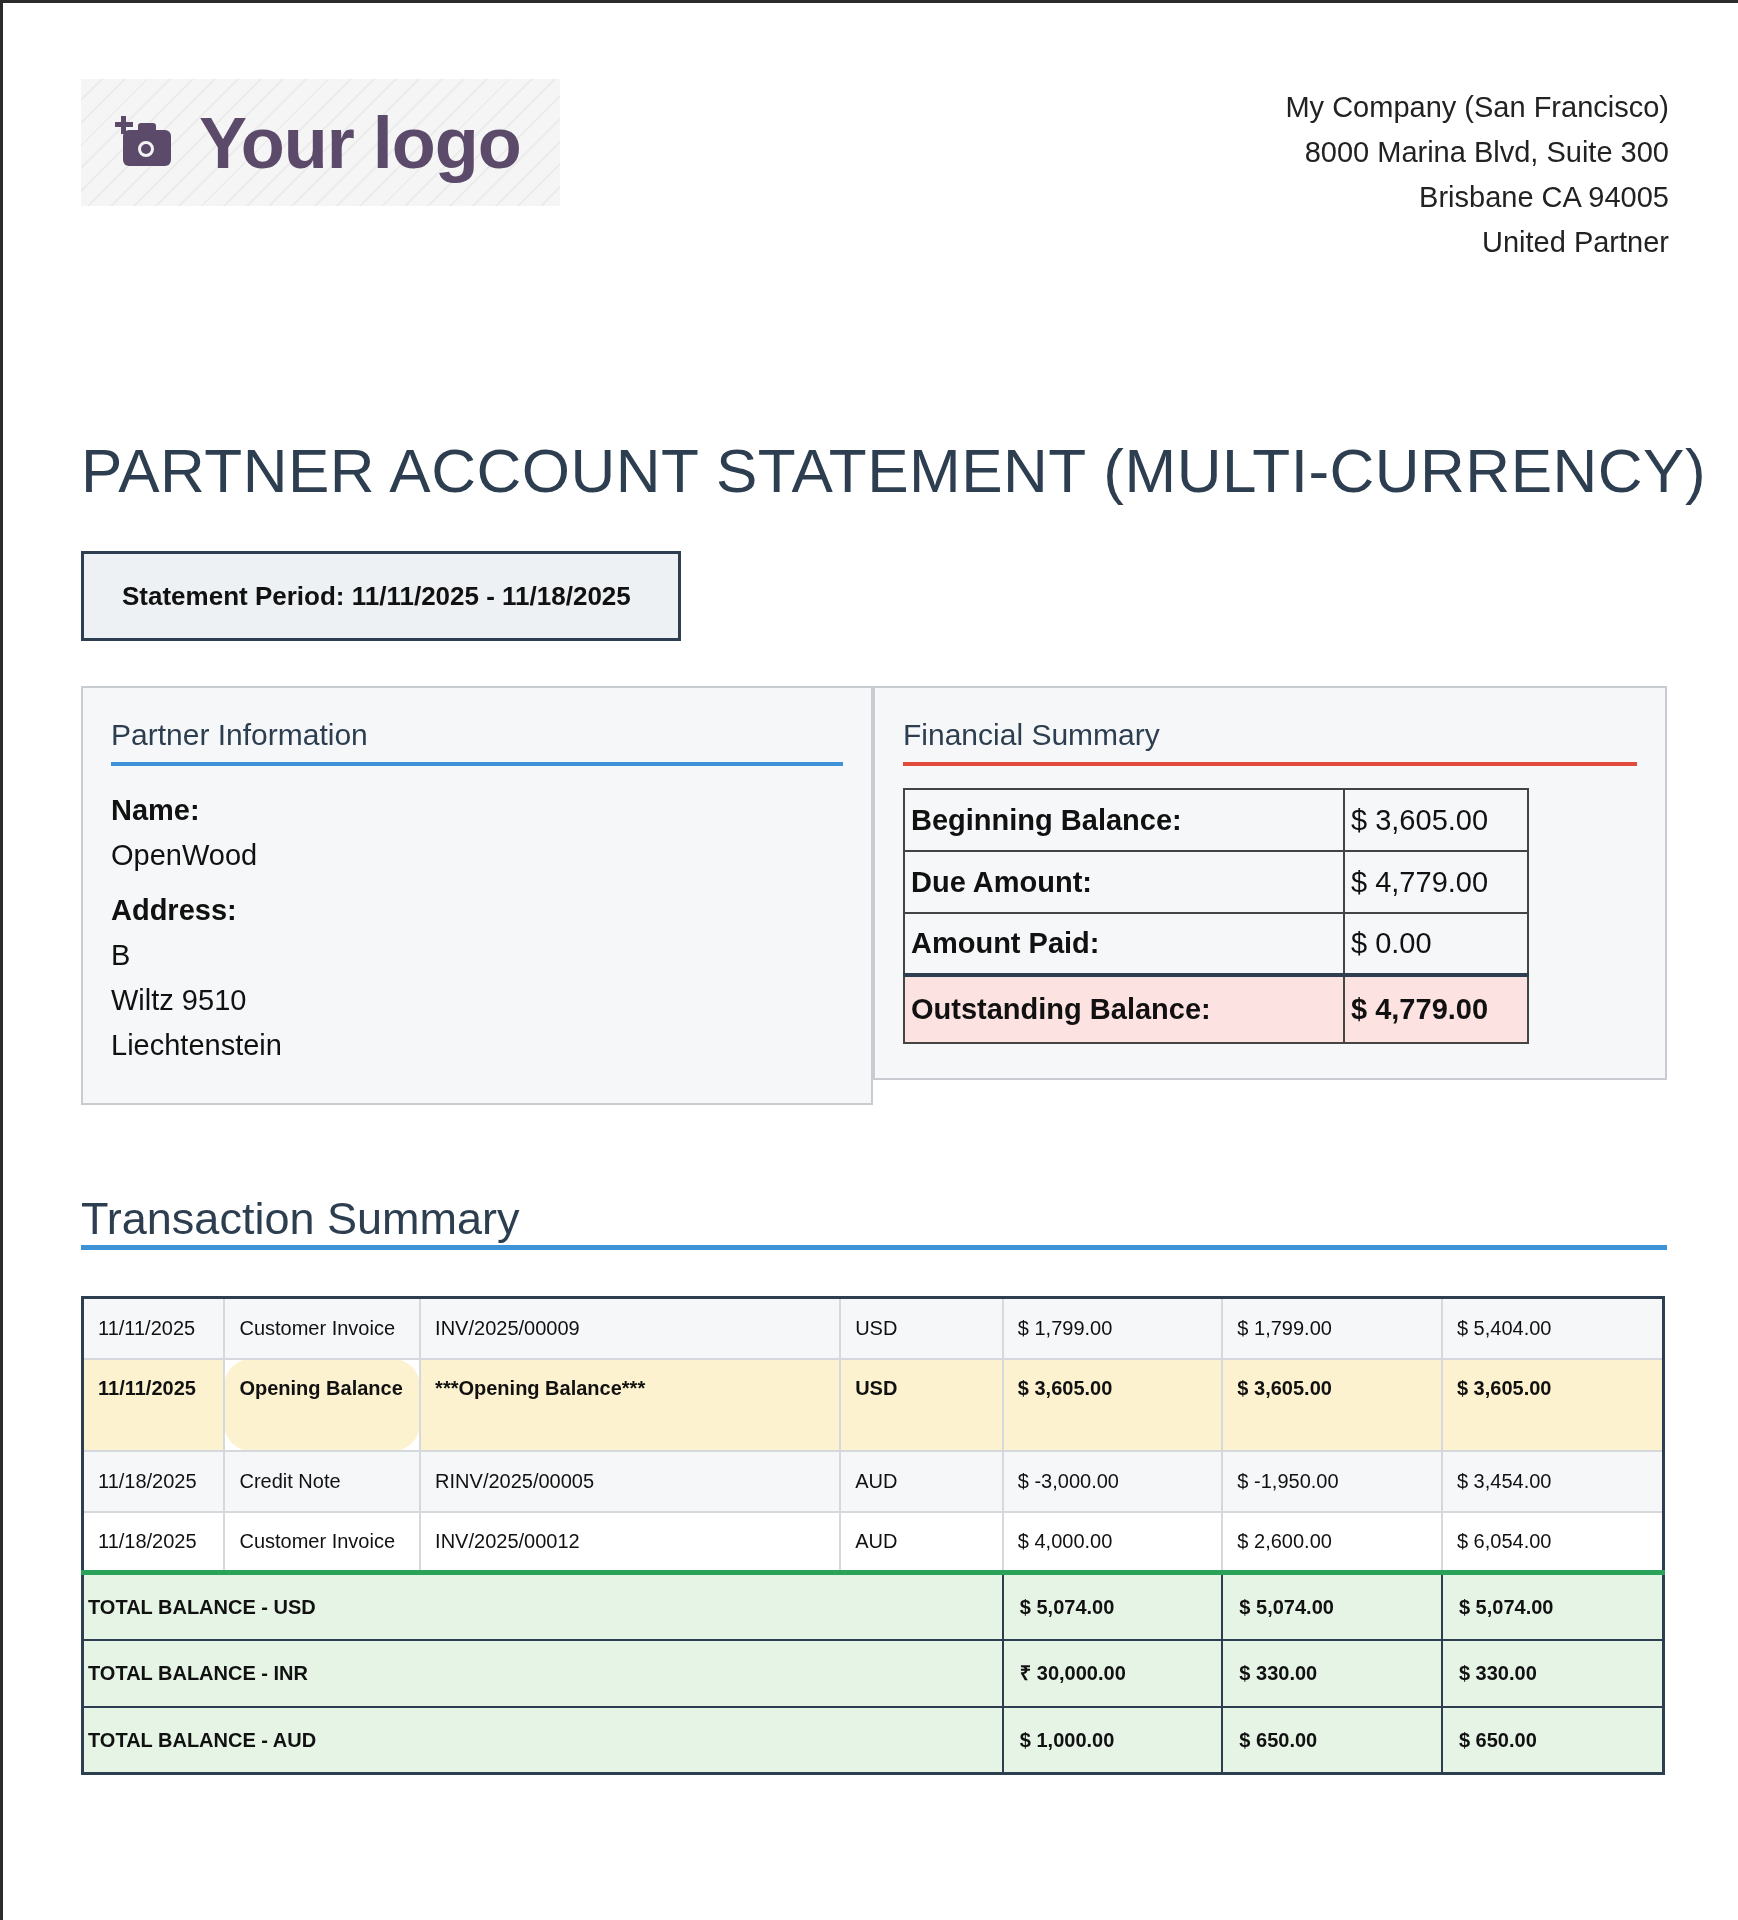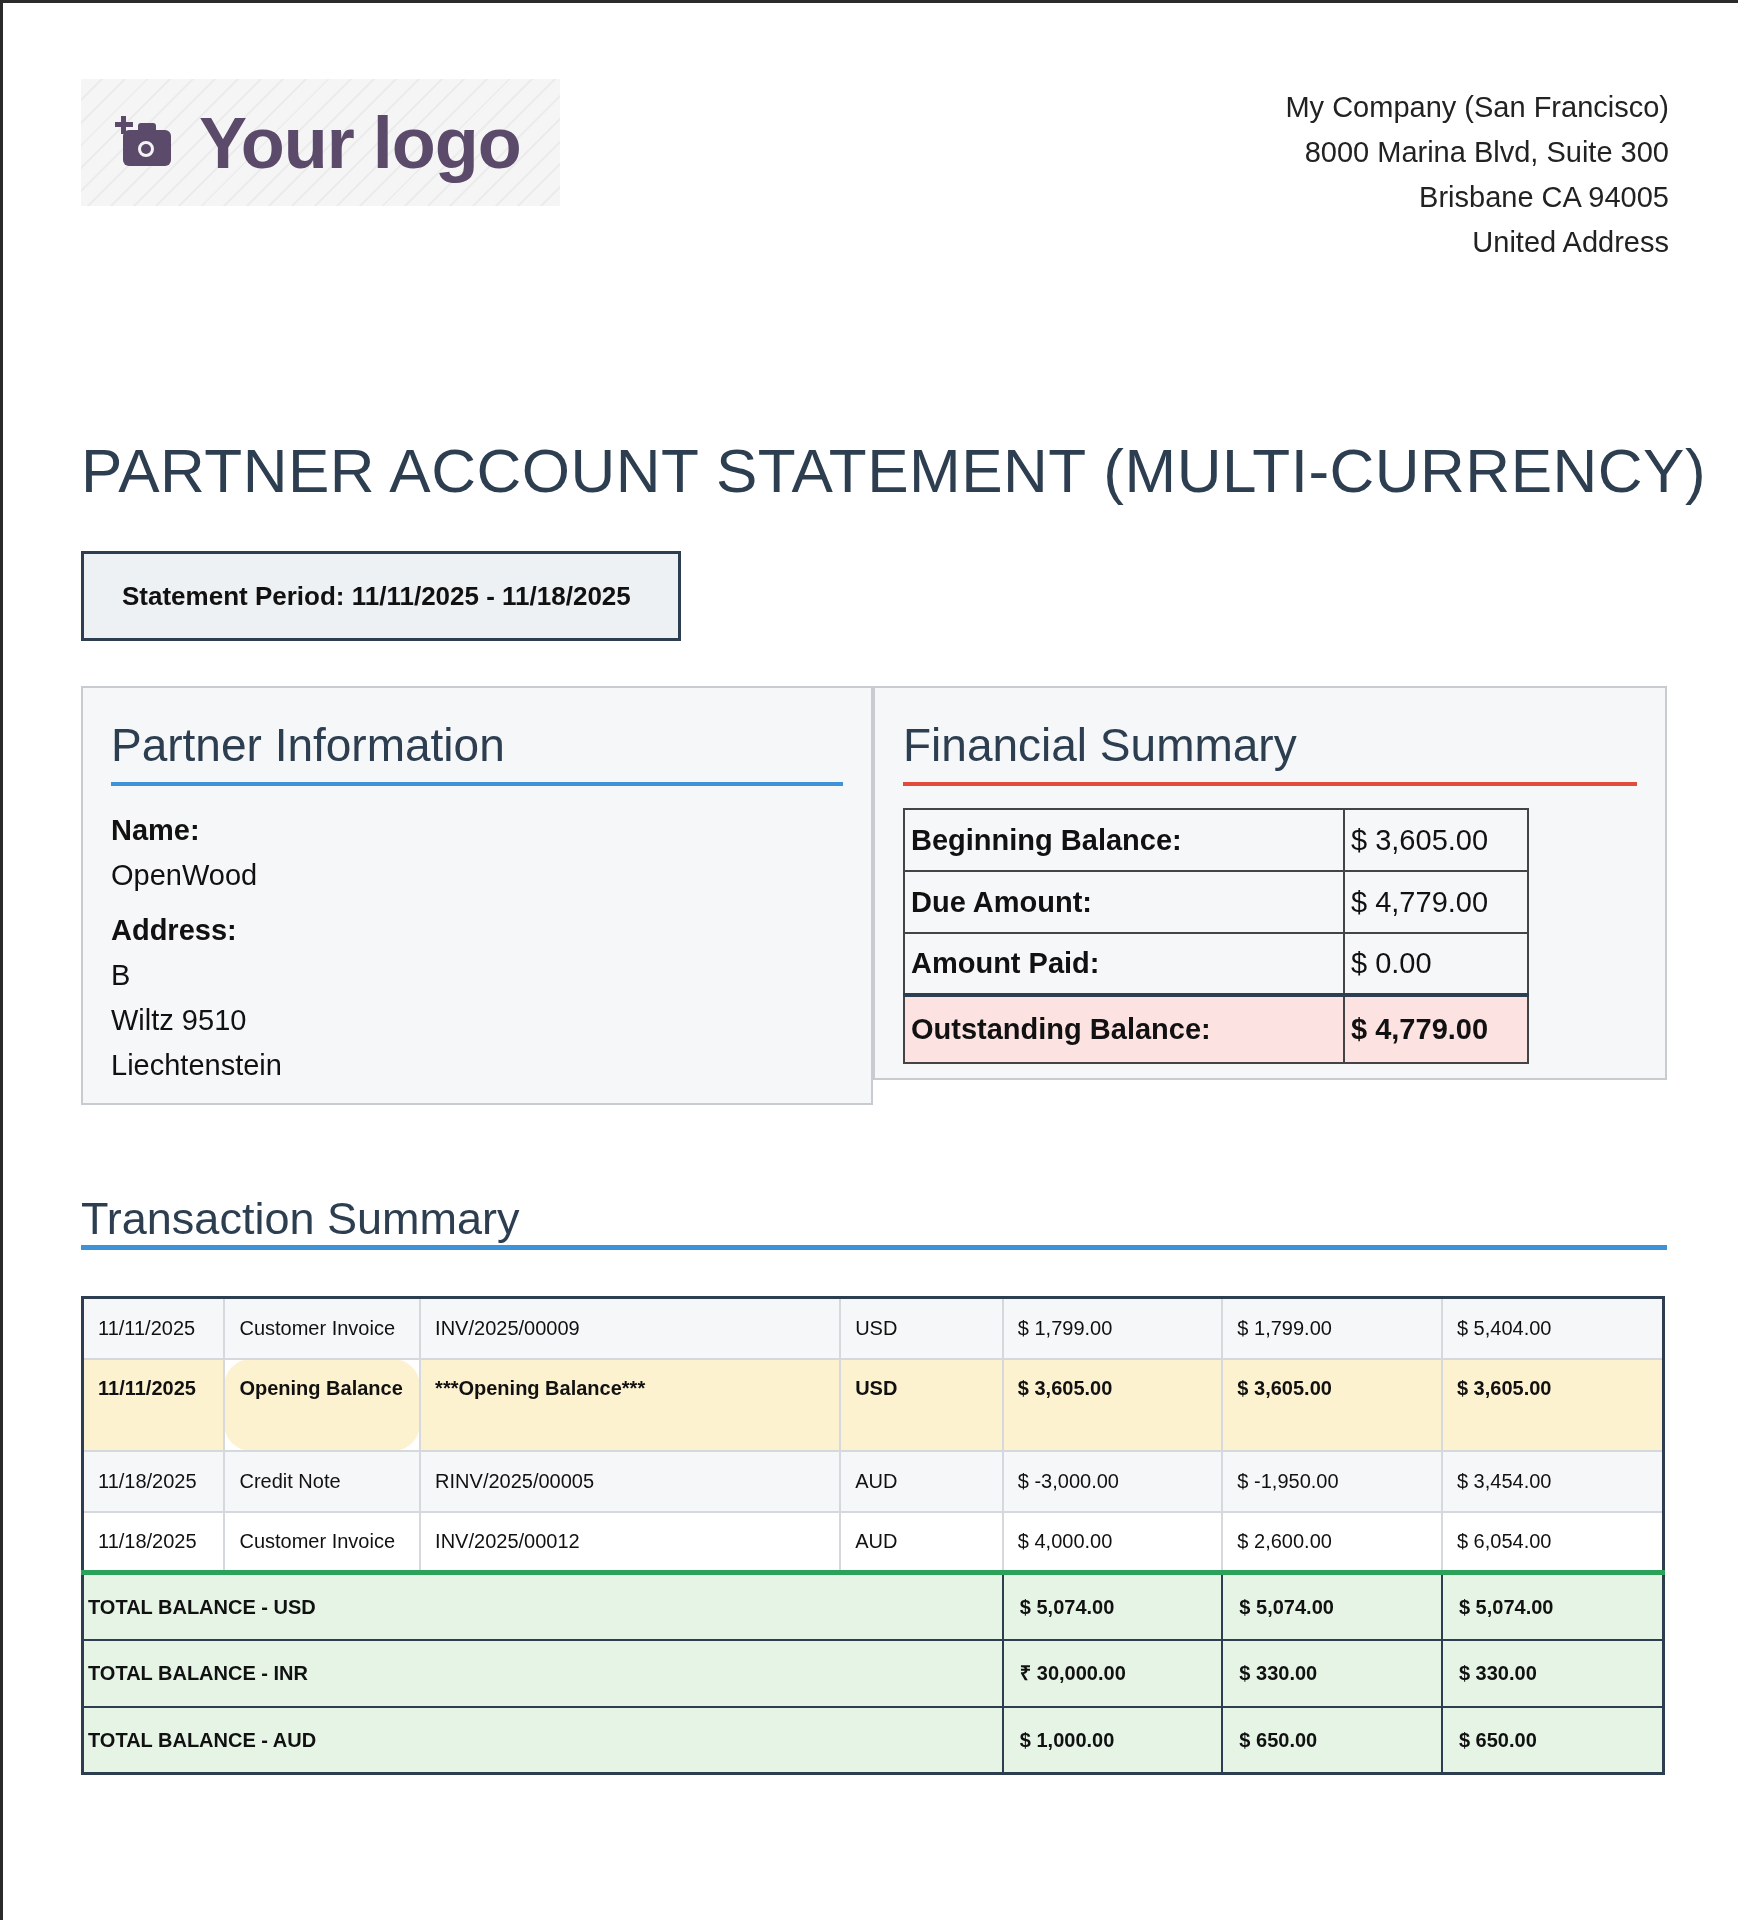--- a/index.html
+++ b/index.html
@@ -56,21 +56,21 @@
     font-size: 26px; font-weight: bold; color: #111;
   }
 
   
   .panel {
     position: absolute; background: #f6f7f8; border: 2px solid #c8ccd0;
   }
   .panel-partner { left: 0; top: 683px; width: 792px; height: 419px; }
   .panel-fin { left: 792px; top: 683px; width: 794px; height: 394px; }
   .panel h2 {
-    font-weight: normal; font-size: 46px; color: #2c3e50;
+    font-weight: normal; font-size: 30px; color: #2c3e50;
     margin: 30px 28px 0 28px; padding-bottom: 10px;
   }
   .panel-partner h2 { border-bottom: 4px solid #3d92d8; }
   .panel-fin h2 { border-bottom: 4px solid #e04b3c; }
   .pinfo { padding: 22px 28px 0 28px; font-size: 29px; line-height: 45px; color: #111; }
   .pinfo .lbl { font-weight: bold; }
   .pinfo .gap { height: 10px; }
 
   table.fin {
     margin: 22px 28px 0 28px; width: 626px; border-collapse: collapse;
@@ -121,21 +121,21 @@
       <div class="cam"></div>
         <div class="lens"></div>
     </div>
     <span class="logo-text">Your logo</span>
   </div>
 
   <div class="company">
     <div>My Company (San Francisco)</div>
     <div>8000 Marina Blvd, Suite 300</div>
     <div>Brisbane CA 94005</div>
-    <div>United Address</div>
+    <div>United Partner</div>
   </div>
 
   <h1 class="title" style="font-weight:normal;">PARTNER ACCOUNT STATEMENT (MULTI-CURRENCY)</h1>
 
   <div class="period">Statement Period: 11/11/2025 - 11/18/2025</div>
 
   <div class="panel panel-partner">
     <h2>Partner Information</h2>
     <div class="pinfo">
       <div class="lbl">Name:</div>

